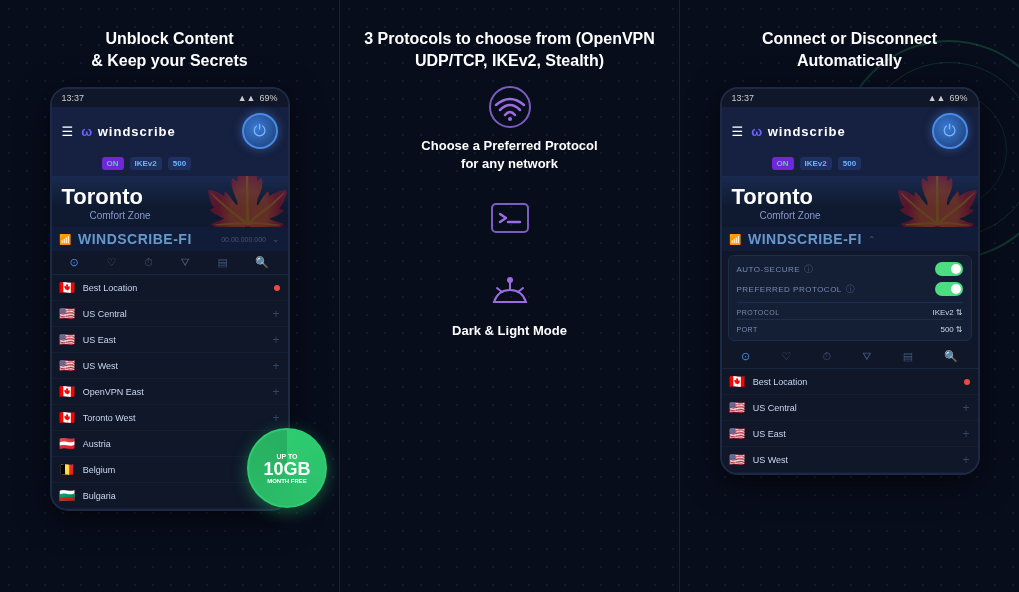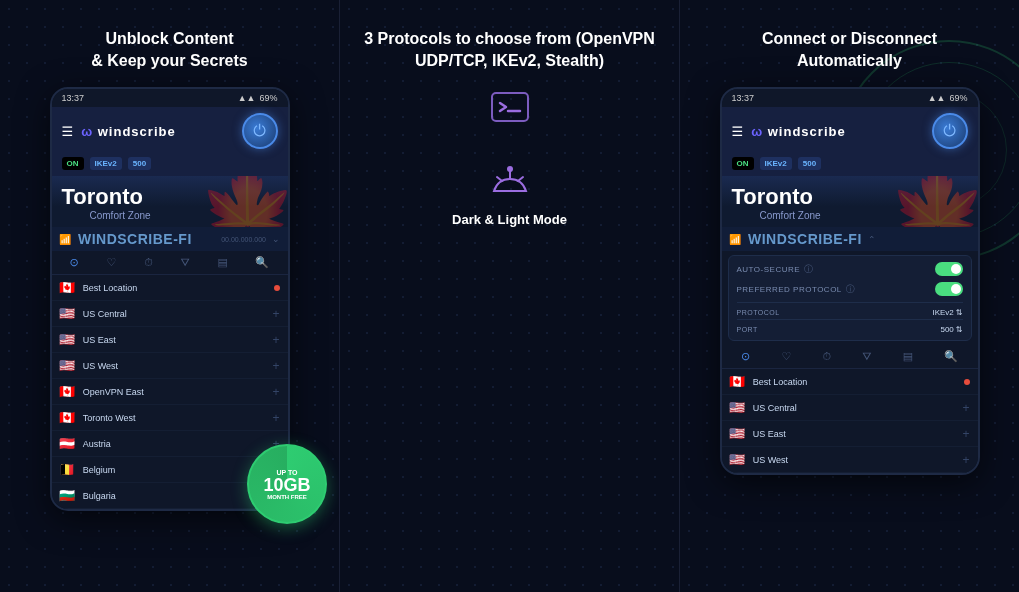--- a/index.html
+++ b/index.html
@@ -107,21 +107,21 @@
       gap: 6px;
     }
     .pill {
       background: #1e3060;
       color: #6ab4ff;
       font-size: 8px;
       padding: 2px 5px;
       border-radius: 3px;
       font-weight: 700;
     }
-    .pill.on { background: #000000; color: #4ade80; }
+    .pill.on { background: #6d28d9; color: #4ade80; margin-left: 40px; }
 
     .location-hero {
       background: linear-gradient(180deg, #1a2a50 0%, #0f1a30 60%);
       padding: 8px 10px 6px;
       position: relative;
       overflow: hidden;
     }
     .maple-leaf-bg {
       position: absolute;
       right: -10px;
@@ -184,21 +184,21 @@
       gap: 7px;
     }
     .flag { font-size: 13px; flex-shrink: 0; }
     .loc-name { color: #c8d8f0; font-size: 9px; flex: 1; }
     .loc-plus { color: #334466; font-size: 12px; margin-left: auto; }
     .best-dot { width: 6px; height: 6px; border-radius: 50%; background: #e74c3c; flex-shrink: 0; }
 
     
     .badge-10gb {
       position: absolute;
-      bottom: 68px;
+      bottom: 84px;
       right: 12px;
       width: 80px;
       height: 80px;
       border-radius: 50%;
       background: conic-gradient(#2ecc71 0%, #27ae60 100%);
       display: flex;
       flex-direction: column;
       align-items: center;
       justify-content: center;
       z-index: 10;
@@ -450,20 +450,33 @@
     <span class="badge-amount">10GB</span>
     <span class="badge-month">MONTH FREE</span>
   </div>
 </div>
 
 <div class="panel panel-middle">
   <h2 class="panel-heading">3 Protocols to choose from (OpenVPN UDP/TCP, IKEv2, Stealth)</h2>
 
   <div class="middle-content">
 
+    <div class="feature-block">
+      <div class="feature-icon">
+        <svg viewBox="0 0 44 44" fill="none">
+          <circle cx="22" cy="22" r="20" stroke="#7c5cbf" stroke-width="2"></circle>
+          <path d="M8 20 Q22 8 36 20" stroke="#9b6de0" stroke-width="2.5" fill="none" stroke-linecap="round"></path>
+          <path d="M12 25 Q22 15 32 25" stroke="#9b6de0" stroke-width="2.5" fill="none" stroke-linecap="round"></path>
+          <path d="M17 30 Q22 24 27 30" stroke="#9b6de0" stroke-width="2.5" fill="none" stroke-linecap="round"></path>
+          <circle cx="22" cy="34" r="2" fill="#9b6de0"></circle>
+        </svg>
+      </div>
+      <div class="feature-text" style="white-space:pre-line;">Choose a Preferred Protocol
+for any network</div>
+    </div>
 
     <div class="feature-block">
       <div class="feature-icon">
         <svg viewBox="0 0 44 44" fill="none">
           <rect x="4" y="8" width="36" height="28" rx="4" stroke="#7c5cbf" stroke-width="2"></rect>
           <path d="M12 18 L18 22 L12 26" stroke="#9b6de0" stroke-width="2.5" stroke-linecap="round" stroke-linejoin="round"></path>
           <path d="M20 26 H32" stroke="#9b6de0" stroke-width="2.5" stroke-linecap="round"></path>
         </svg>
       </div>
     </div>

